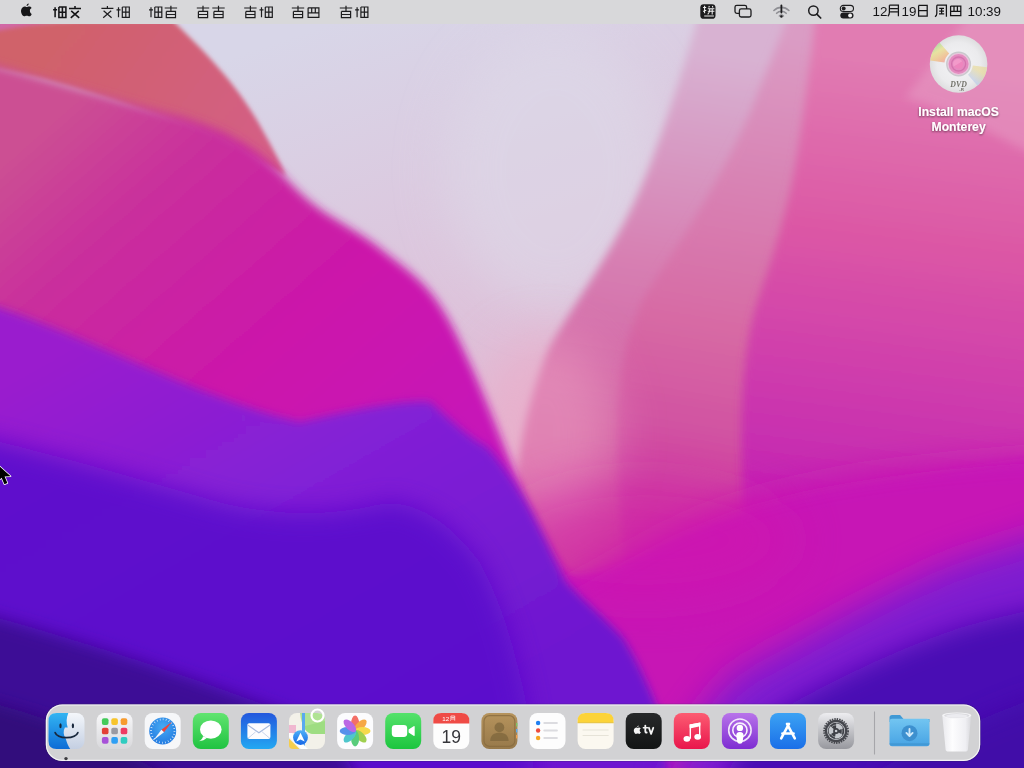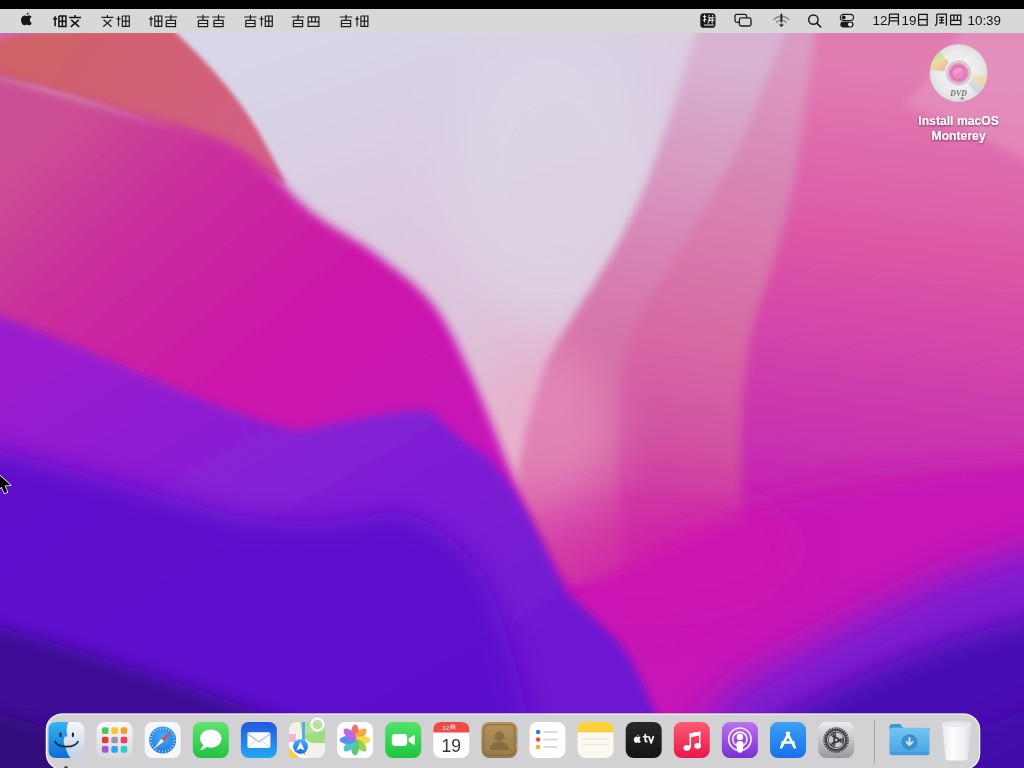--- a/index.html
+++ b/index.html
@@ -1,16 +1,16 @@
 <!DOCTYPE html>
 <html><head>
 <meta charset="utf-8">
 <style>
 html,body{margin:0;padding:0;width:1024px;height:768px;overflow:hidden;background:#000;font-family:"Liberation Sans",sans-serif;}
-#stage{position:absolute;left:0;top:9px;width:1024px;height:661px;}
+#stage{position:absolute;left:0;top:0;width:1024px;height:661px;}
 svg{display:block;}
 </style>
 </head>
 <body>
 <div id="stage">
 <svg id="main" width="1024" height="768" viewBox="0 0 1024 768">
 <defs>
   <linearGradient id="gBase" gradientUnits="userSpaceOnUse" x1="400" y1="0" x2="660" y2="768">
     <stop offset="0" stop-color="#d8d6e8"></stop>
           <stop offset="0.45" stop-color="#debfd8"></stop>

